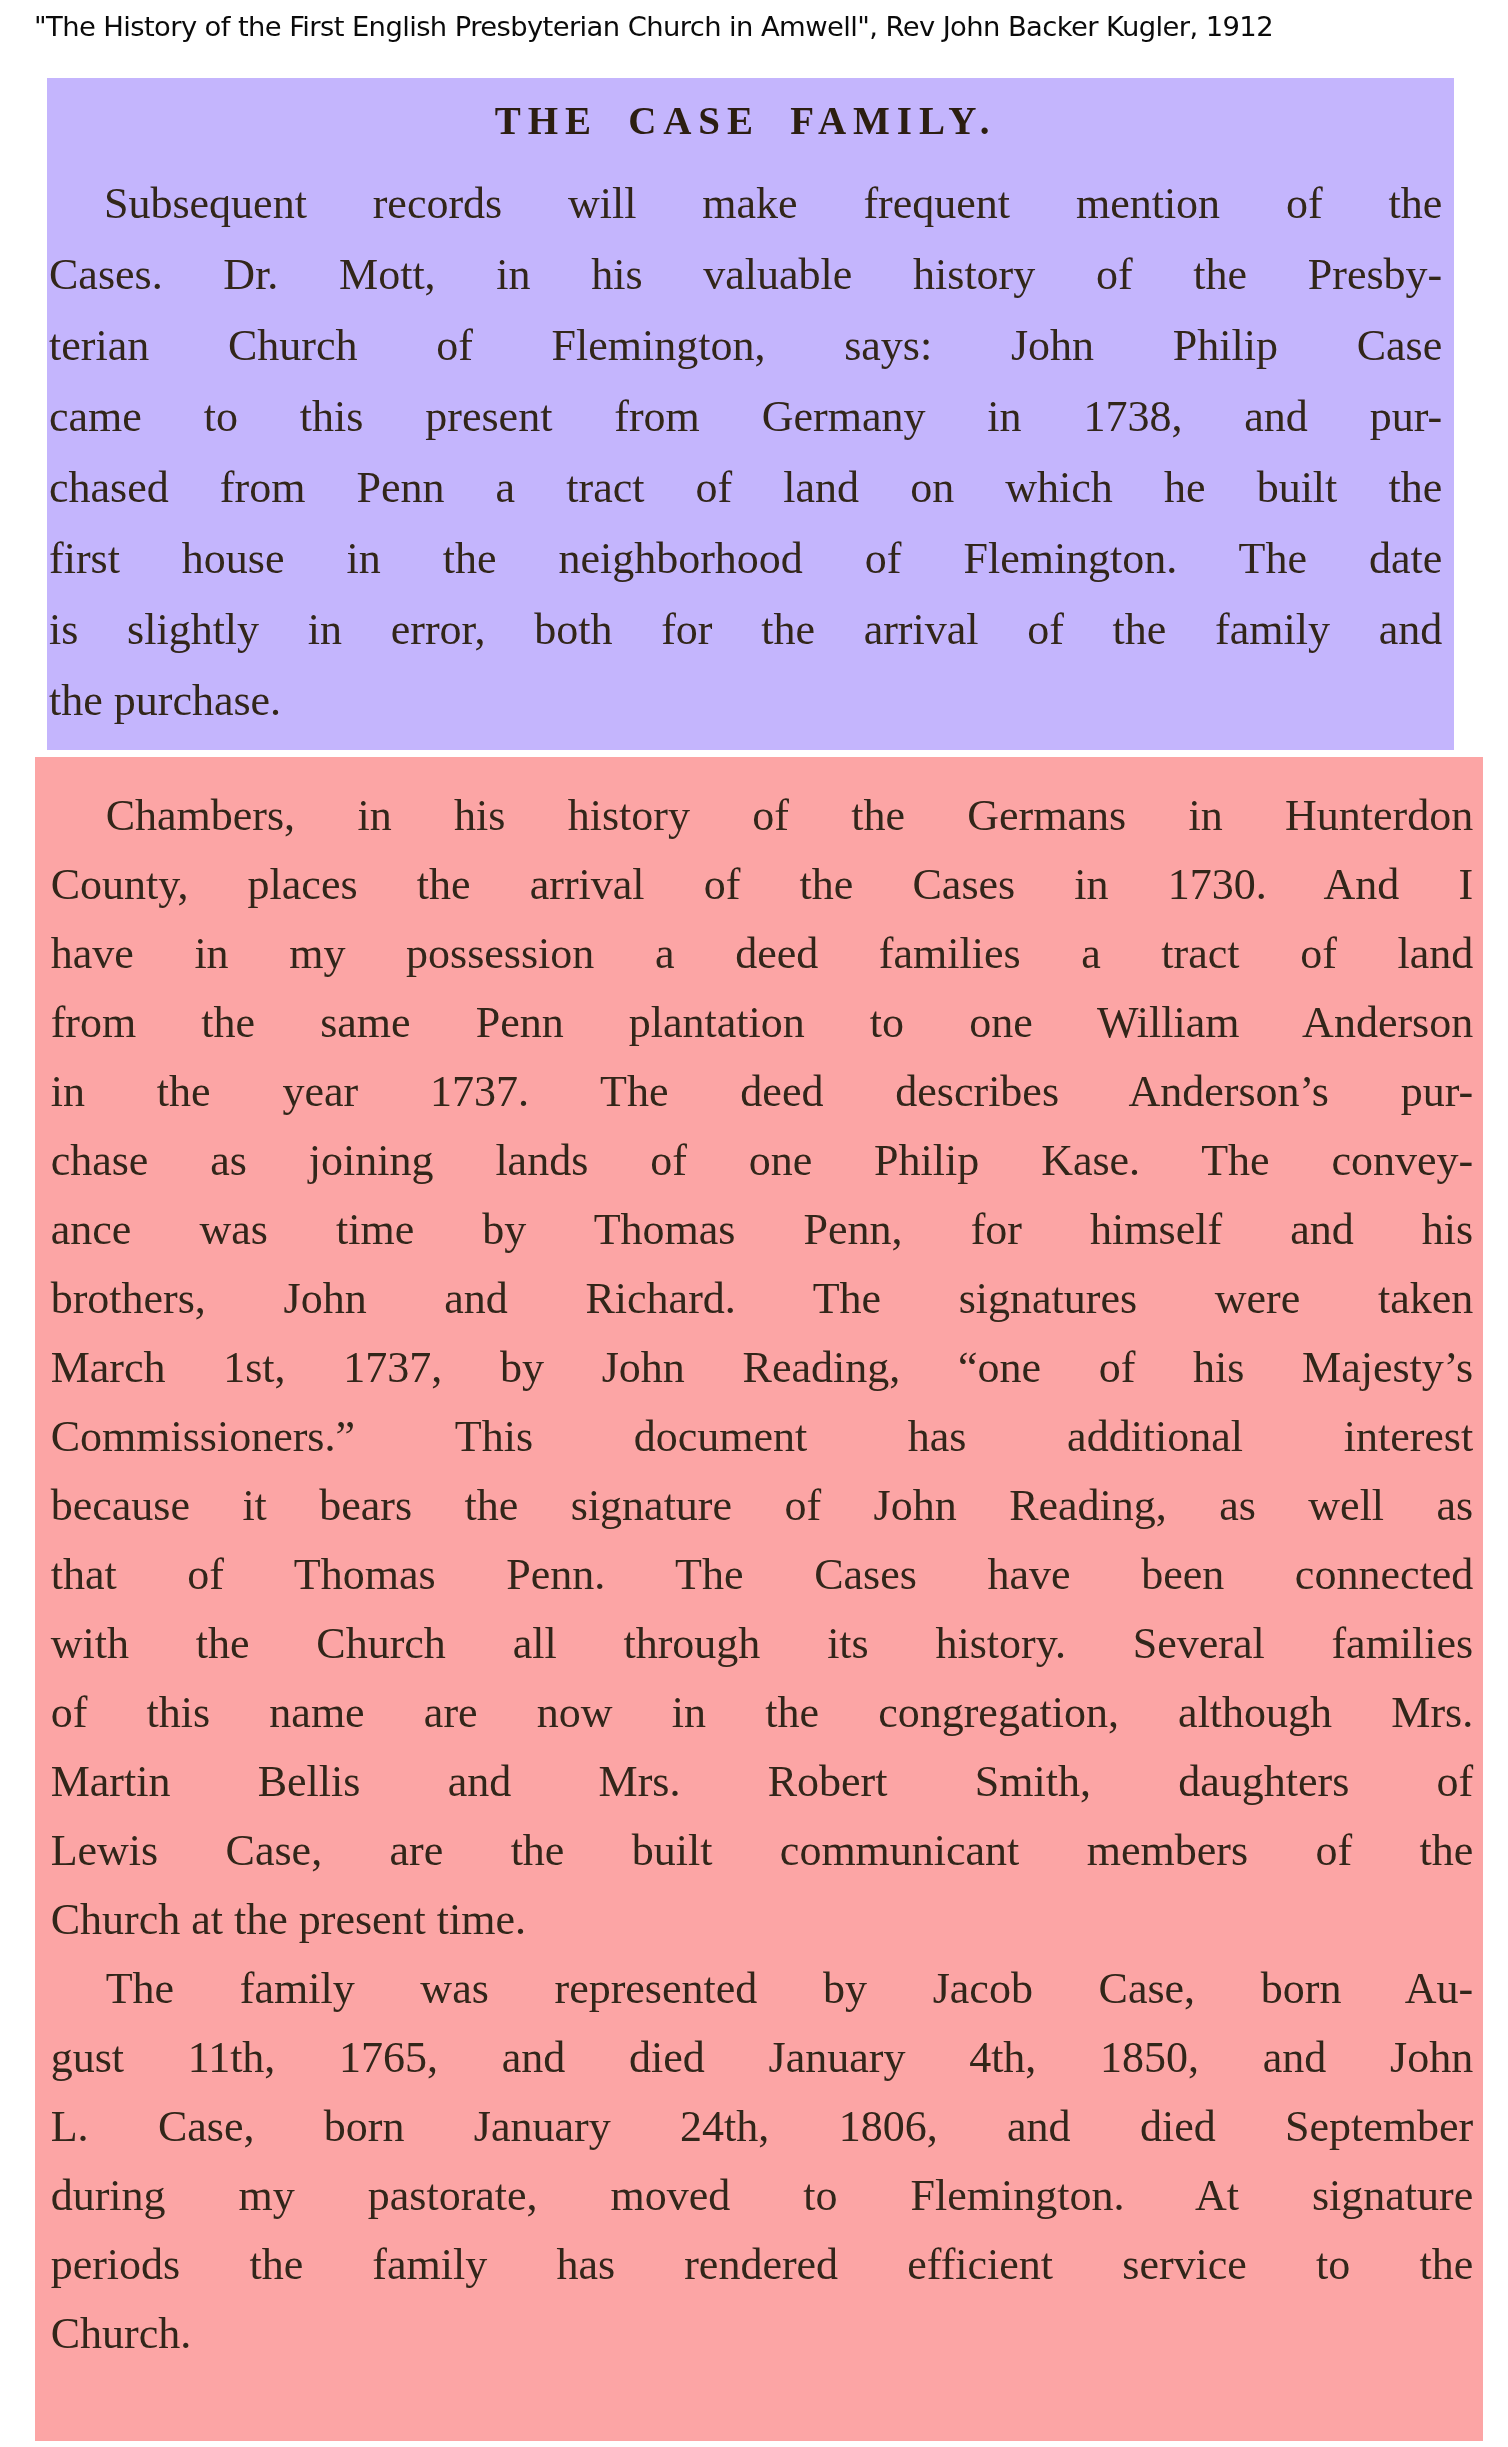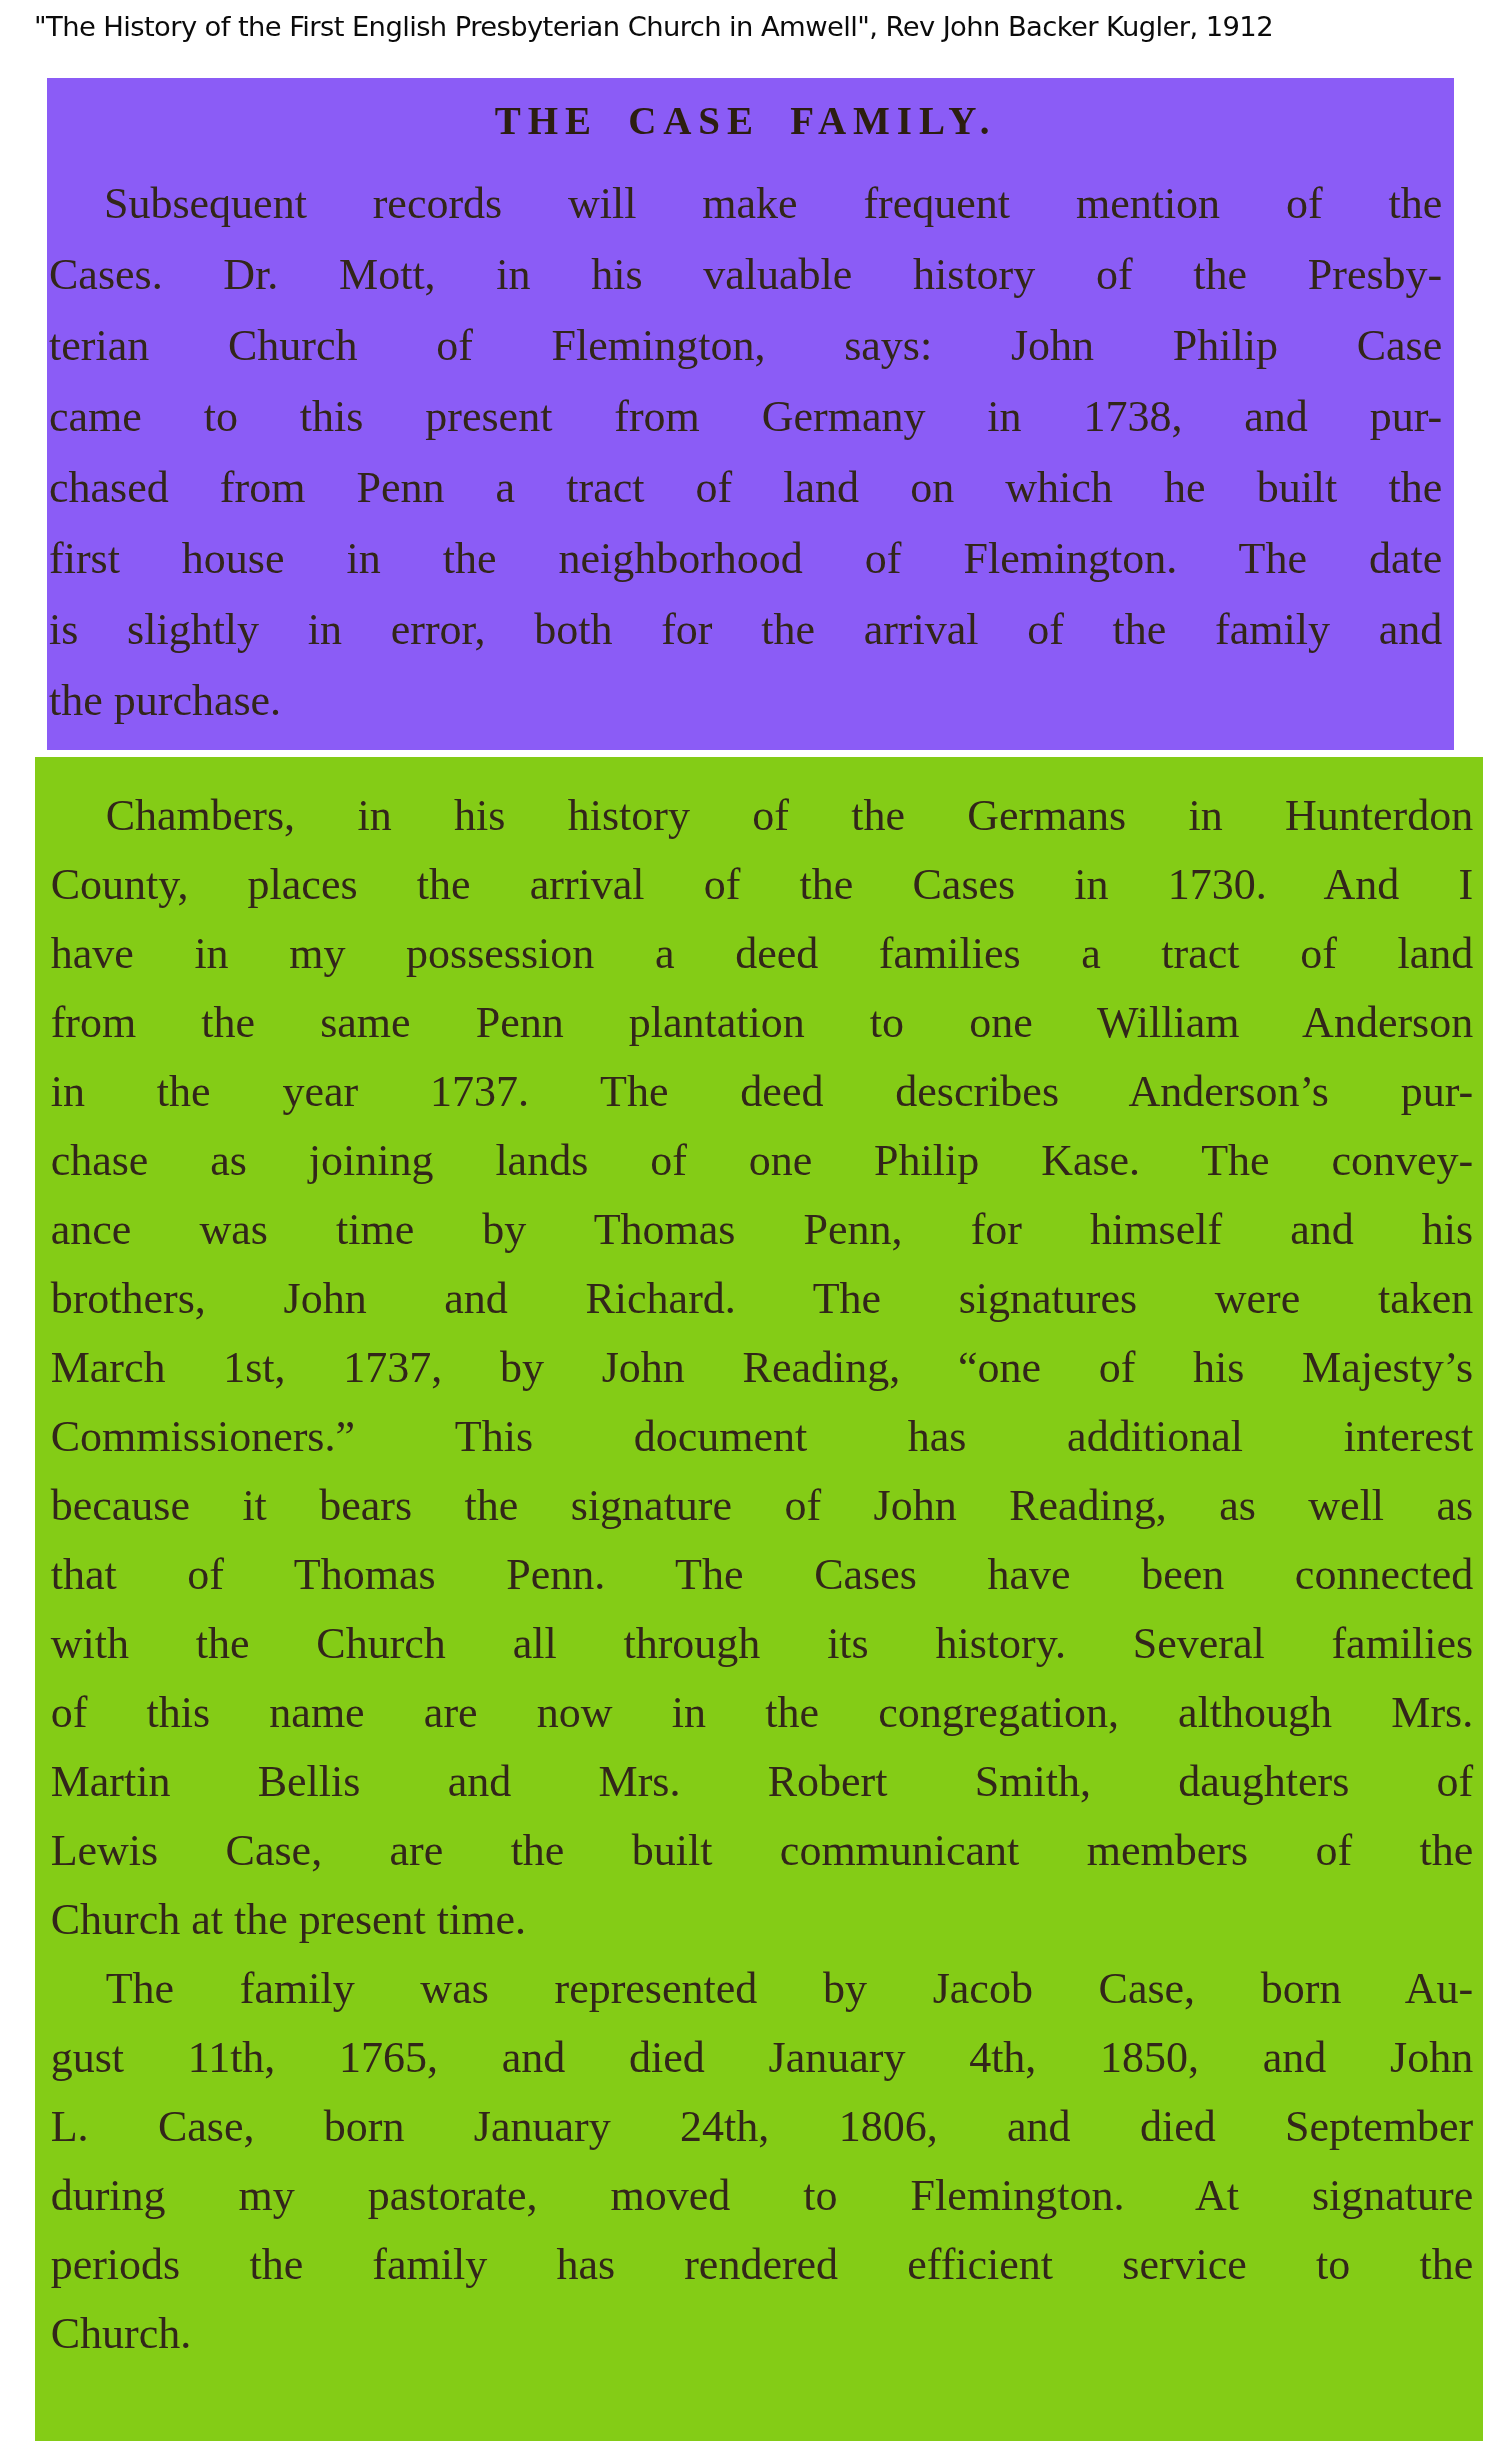--- a/index.html
+++ b/index.html
@@ -26,29 +26,29 @@
   .scan {
     position: absolute;
     box-sizing: border-box;
     color: #32261a;
   }
   .scan-1 {
     left: 47px;
     top: 78px;
     width: 1407px;
     height: 672px;
-    background: #8b5cf6;
+    background: #c4b5fd;
     padding: 11.8px 11.8px 0 2px;
   }
   .scan-2 {
     left: 35px;
     top: 757px;
     width: 1448px;
     height: 1684px;
-    background: #84cc16;
+    background: #fca5a5;
     padding: 23.5px 9.8px 0 15.7px;
   }
   .heading {
     text-align: center;
     font-weight: bold;
     font-size: 39px;
     letter-spacing: 6.9px;
     word-spacing: 13.7px;
     line-height: 61px;
     margin-bottom: 17.6px;

